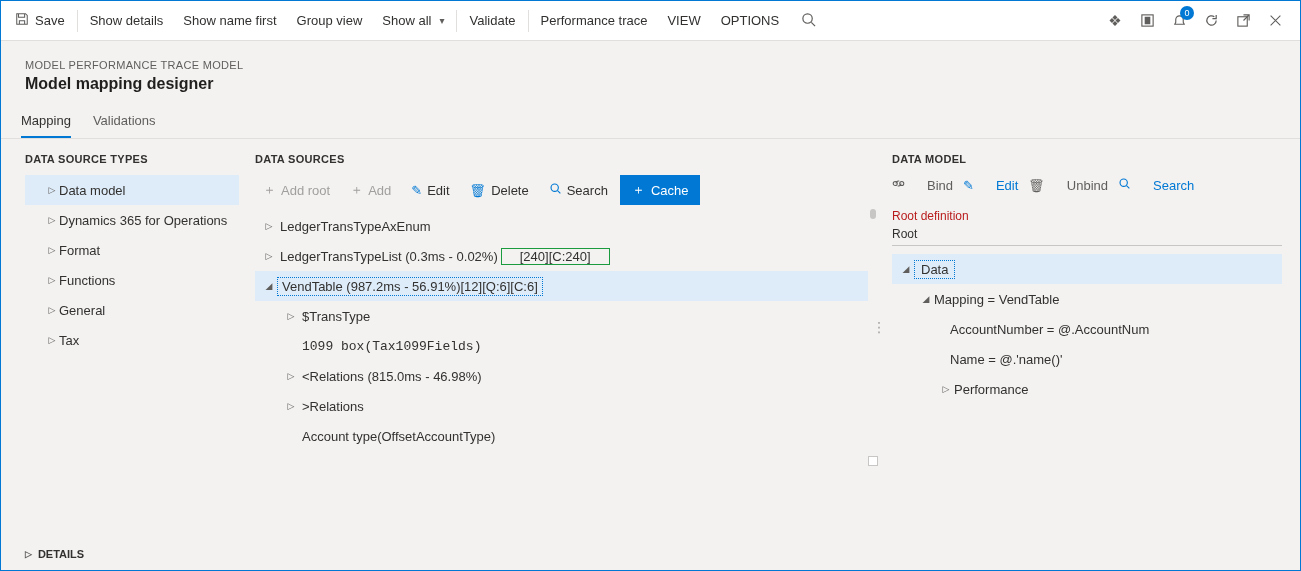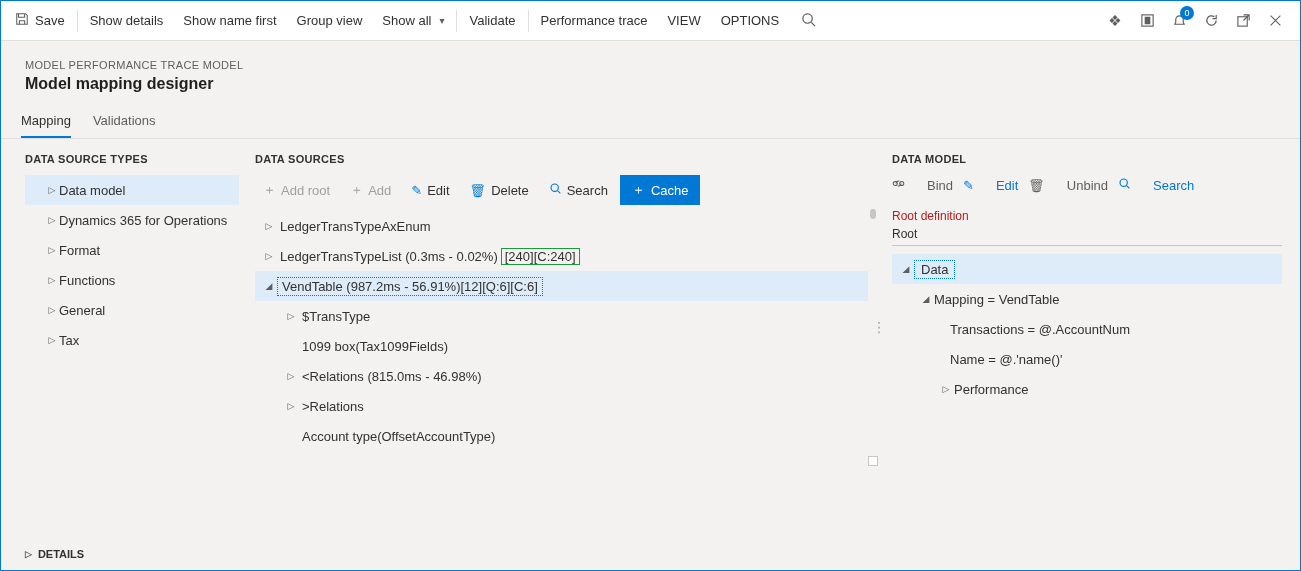--- a/index.html
+++ b/index.html
@@ -76,21 +76,21 @@
 .src-btn.blue-ic .ic { color:#0078d4; }
 .cache-btn { background:#0078d4; color:#fff; padding:6px 12px; display:flex; align-items:center; gap:6px; cursor:pointer; }
 
 
 .ds-tree { margin-top:4px; }
 .ds-row { display:flex; align-items:center; height:30px; cursor:pointer; position:relative; }
 .ds-row .arrow { width:16px; text-align:center; font-size:9px; color:#605e5c; }
 .ds-label { padding:1px 3px; }
 .ds-row.sel-row { background:#deecf9; }
 .ds-row .sel-box { border:1px dotted #0078d4; padding:1px 4px; display:inline-block; }
-.green-box { border:1.5px solid #1a9c3e; padding:0 3px; }
+.green-box { border:1.5px solid #1a9c3e; padding:0 18px; }
 
 .scroll-thumb { position:absolute; right:4px; top:70px; width:6px; height:10px; background:#c8c6c4; border-radius:3px; }
 .scroll-square { position:absolute; right:2px; bottom:92px; width:10px; height:10px; background:#fff; border:1px solid #c8c6c4; }
 .dots-handle { position:absolute; right:-4px; top:180px; color:#a19f9d; font-size:14px; letter-spacing:-2px; }
 
 
 .details-row { position:absolute; bottom:10px; left:24px; display:flex; align-items:center; gap:6px; font-size:11px; font-weight:600; color:#323130; cursor:pointer; }
 .details-arrow { font-size:9px; color:#605e5c; }
 
 
@@ -276,21 +276,21 @@
         <span class="green-box">[240][C:240]</span>
       </div>
       <div class="ds-row sel-row" style="padding-left:6px;">
         <span class="arrow">◢</span>
         <span class="sel-box">VendTable (987.2ms - 56.91%)[12][Q:6][C:6]</span>
       </div>
       <div class="ds-row" style="padding-left:28px;">
         <span class="arrow">▷</span>
         <span class="ds-label">$TransType</span>
       </div>
-      <div class="ds-row" style="padding-left:28px;">
+      <div class="ds-row" style="padding-left:28px;font-family:Liberation Mono, monospace;">
         <span class="arrow" style="visibility:hidden">▷</span>
         <span class="ds-label">1099 box(Tax1099Fields)</span>
       </div>
       <div class="ds-row" style="padding-left:28px;">
         <span class="arrow">▷</span>
         <span class="ds-label">&lt;Relations (815.0ms - 46.98%)</span>
       </div>
       <div class="ds-row" style="padding-left:28px;">
         <span class="arrow">▷</span>
         <span class="ds-label">&gt;Relations</span>
@@ -343,21 +343,21 @@
     <div class="dm-tree">
       <div class="dm-row selected" style="padding-left:6px;">
         <span class="dm-arrow">◢</span>
         <span class="dm-dotbox">Data</span>
       </div>
       <div class="dm-row" style="padding-left:26px;">
         <span class="dm-arrow">◢</span>
         <span>Mapping = VendTable</span>
       </div>
       <div class="dm-row" style="padding-left:58px;">
-        <span>Transactions = @.AccountNum</span>
+        <span>AccountNumber = @.AccountNum</span>
       </div>
       <div class="dm-row" style="padding-left:58px;">
         <span>Name = @.'name()'</span>
       </div>
       <div class="dm-row" style="padding-left:46px;">
         <span class="dm-arrow">▷</span>
         <span>Performance</span>
       </div>
     </div>
   </div>

